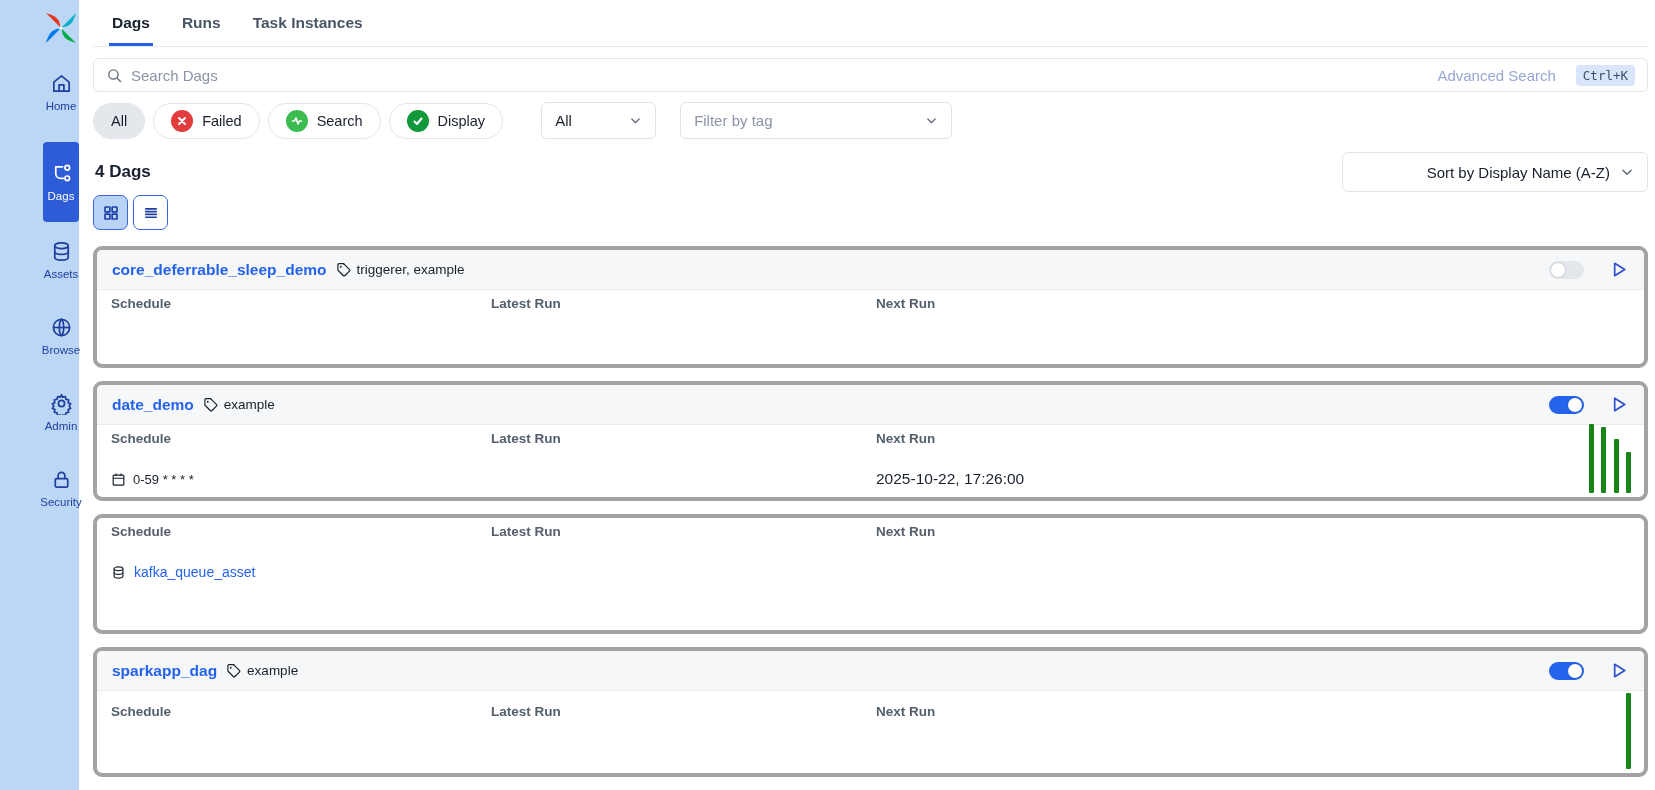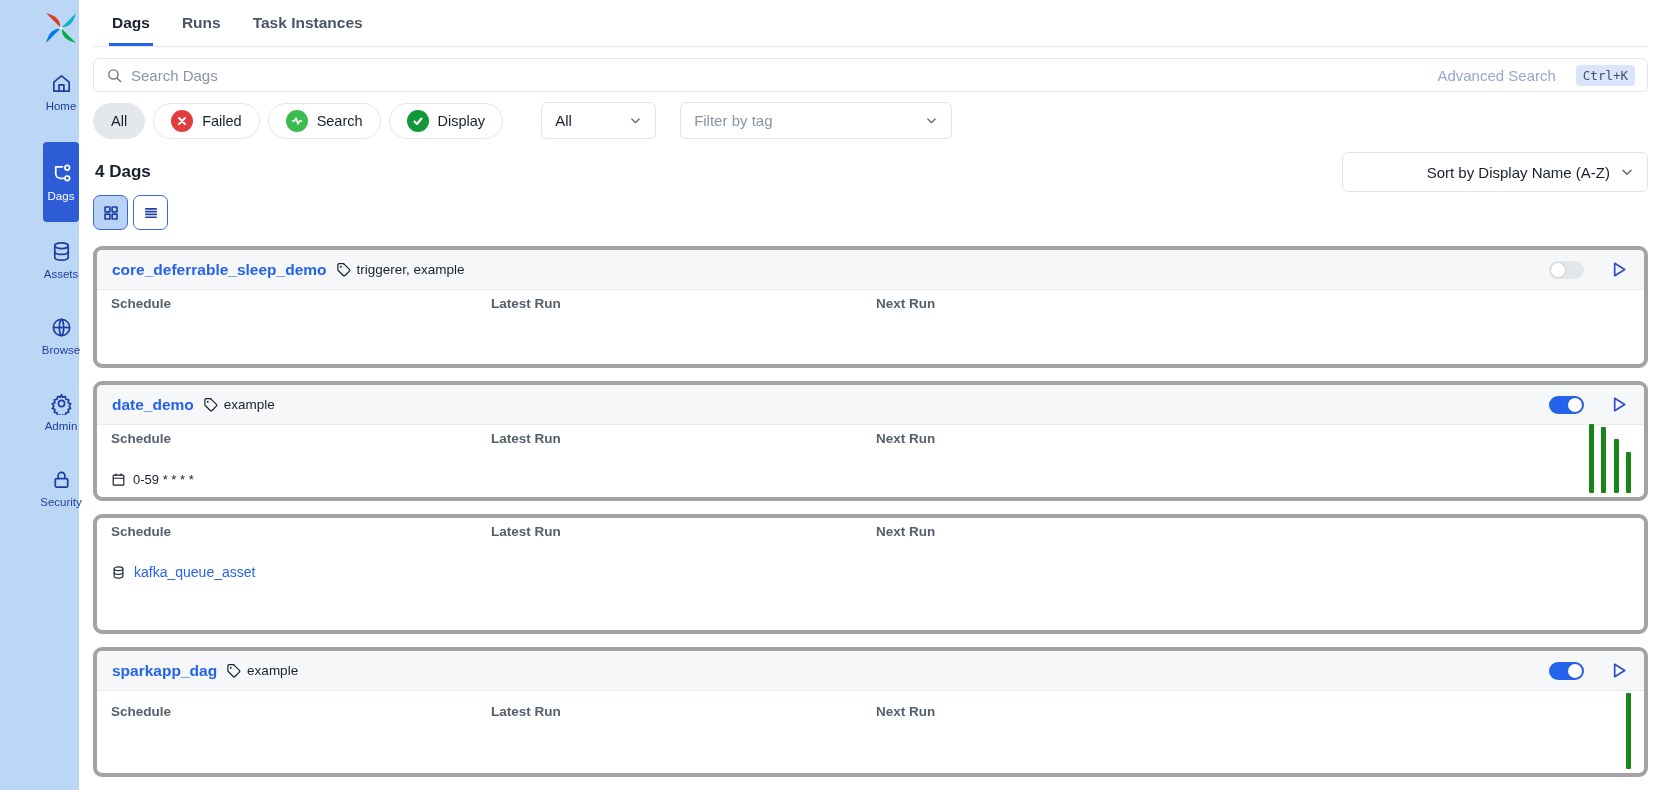--- a/index.html
+++ b/index.html
@@ -303,20 +303,21 @@
                   <path d="M3.5 10 h17 M8 2.5 v4 M16 2.5 v4"></path>
               </svg>
               <span>0-59 * * * *</span>
             </div>
           </div>
           <div>
             <div class="col-label">Latest Run</div>
           </div>
           <div>
             <div class="col-label">Next Run</div>
+            <div class="col-value">2025-10-22, 17:26:00</div>
           </div>
         </div>
         <div class="bars">
             <div class="bar" style="height: 69px;"></div>
             <div class="bar" style="height: 66px;"></div>
             <div class="bar" style="height: 54px;"></div>
             <div class="bar" style="height: 41px;"></div>
           </div>
       </section>
 

